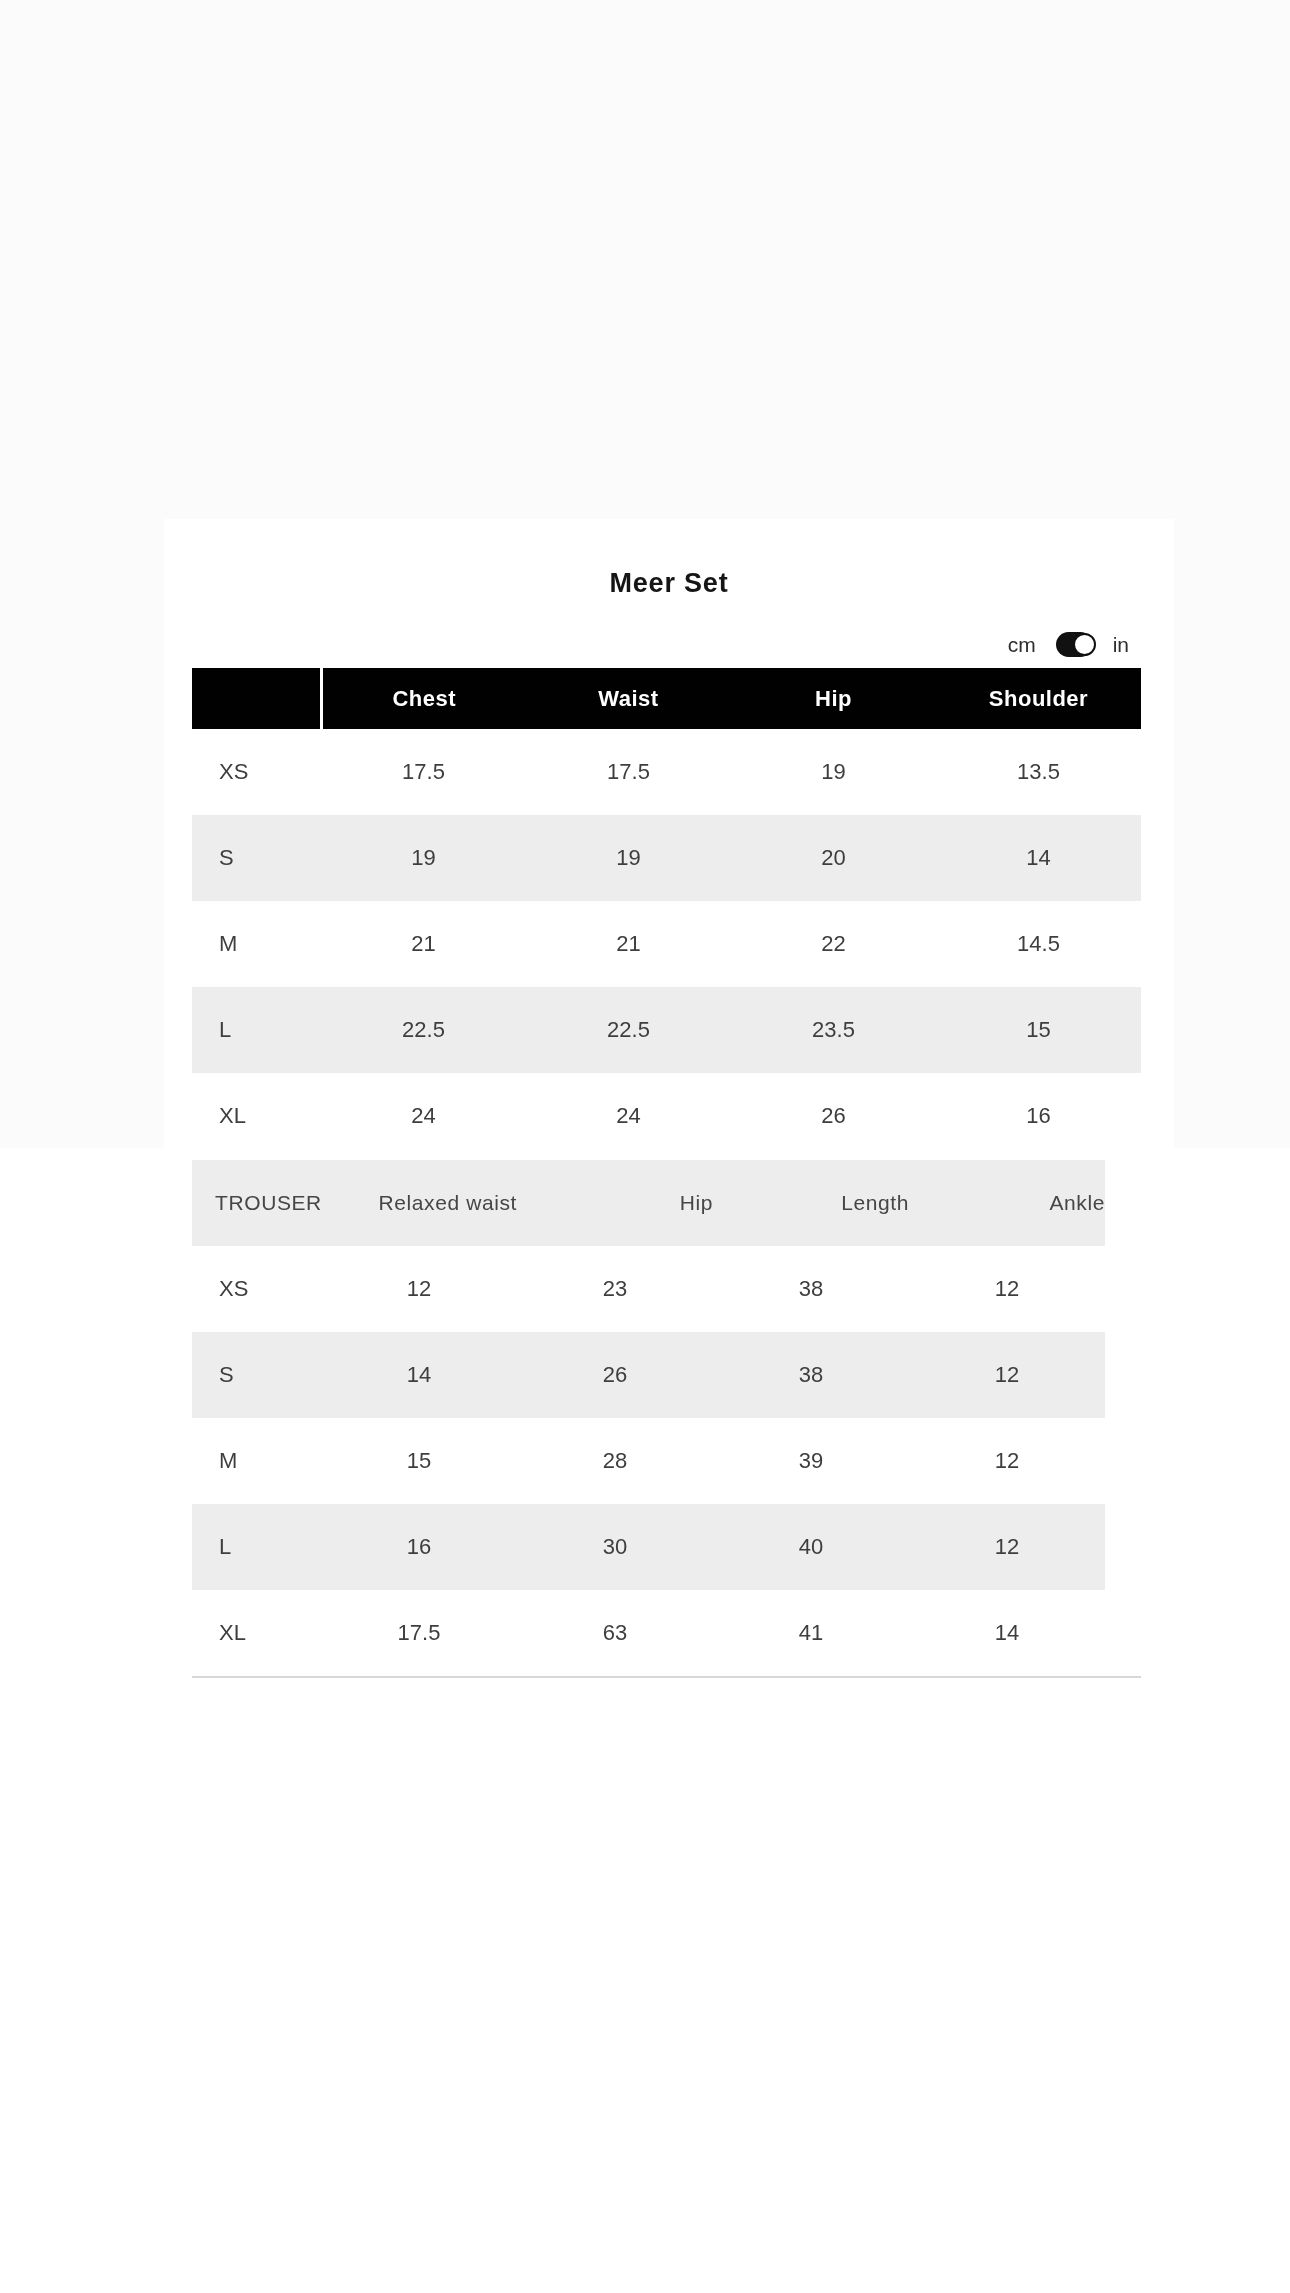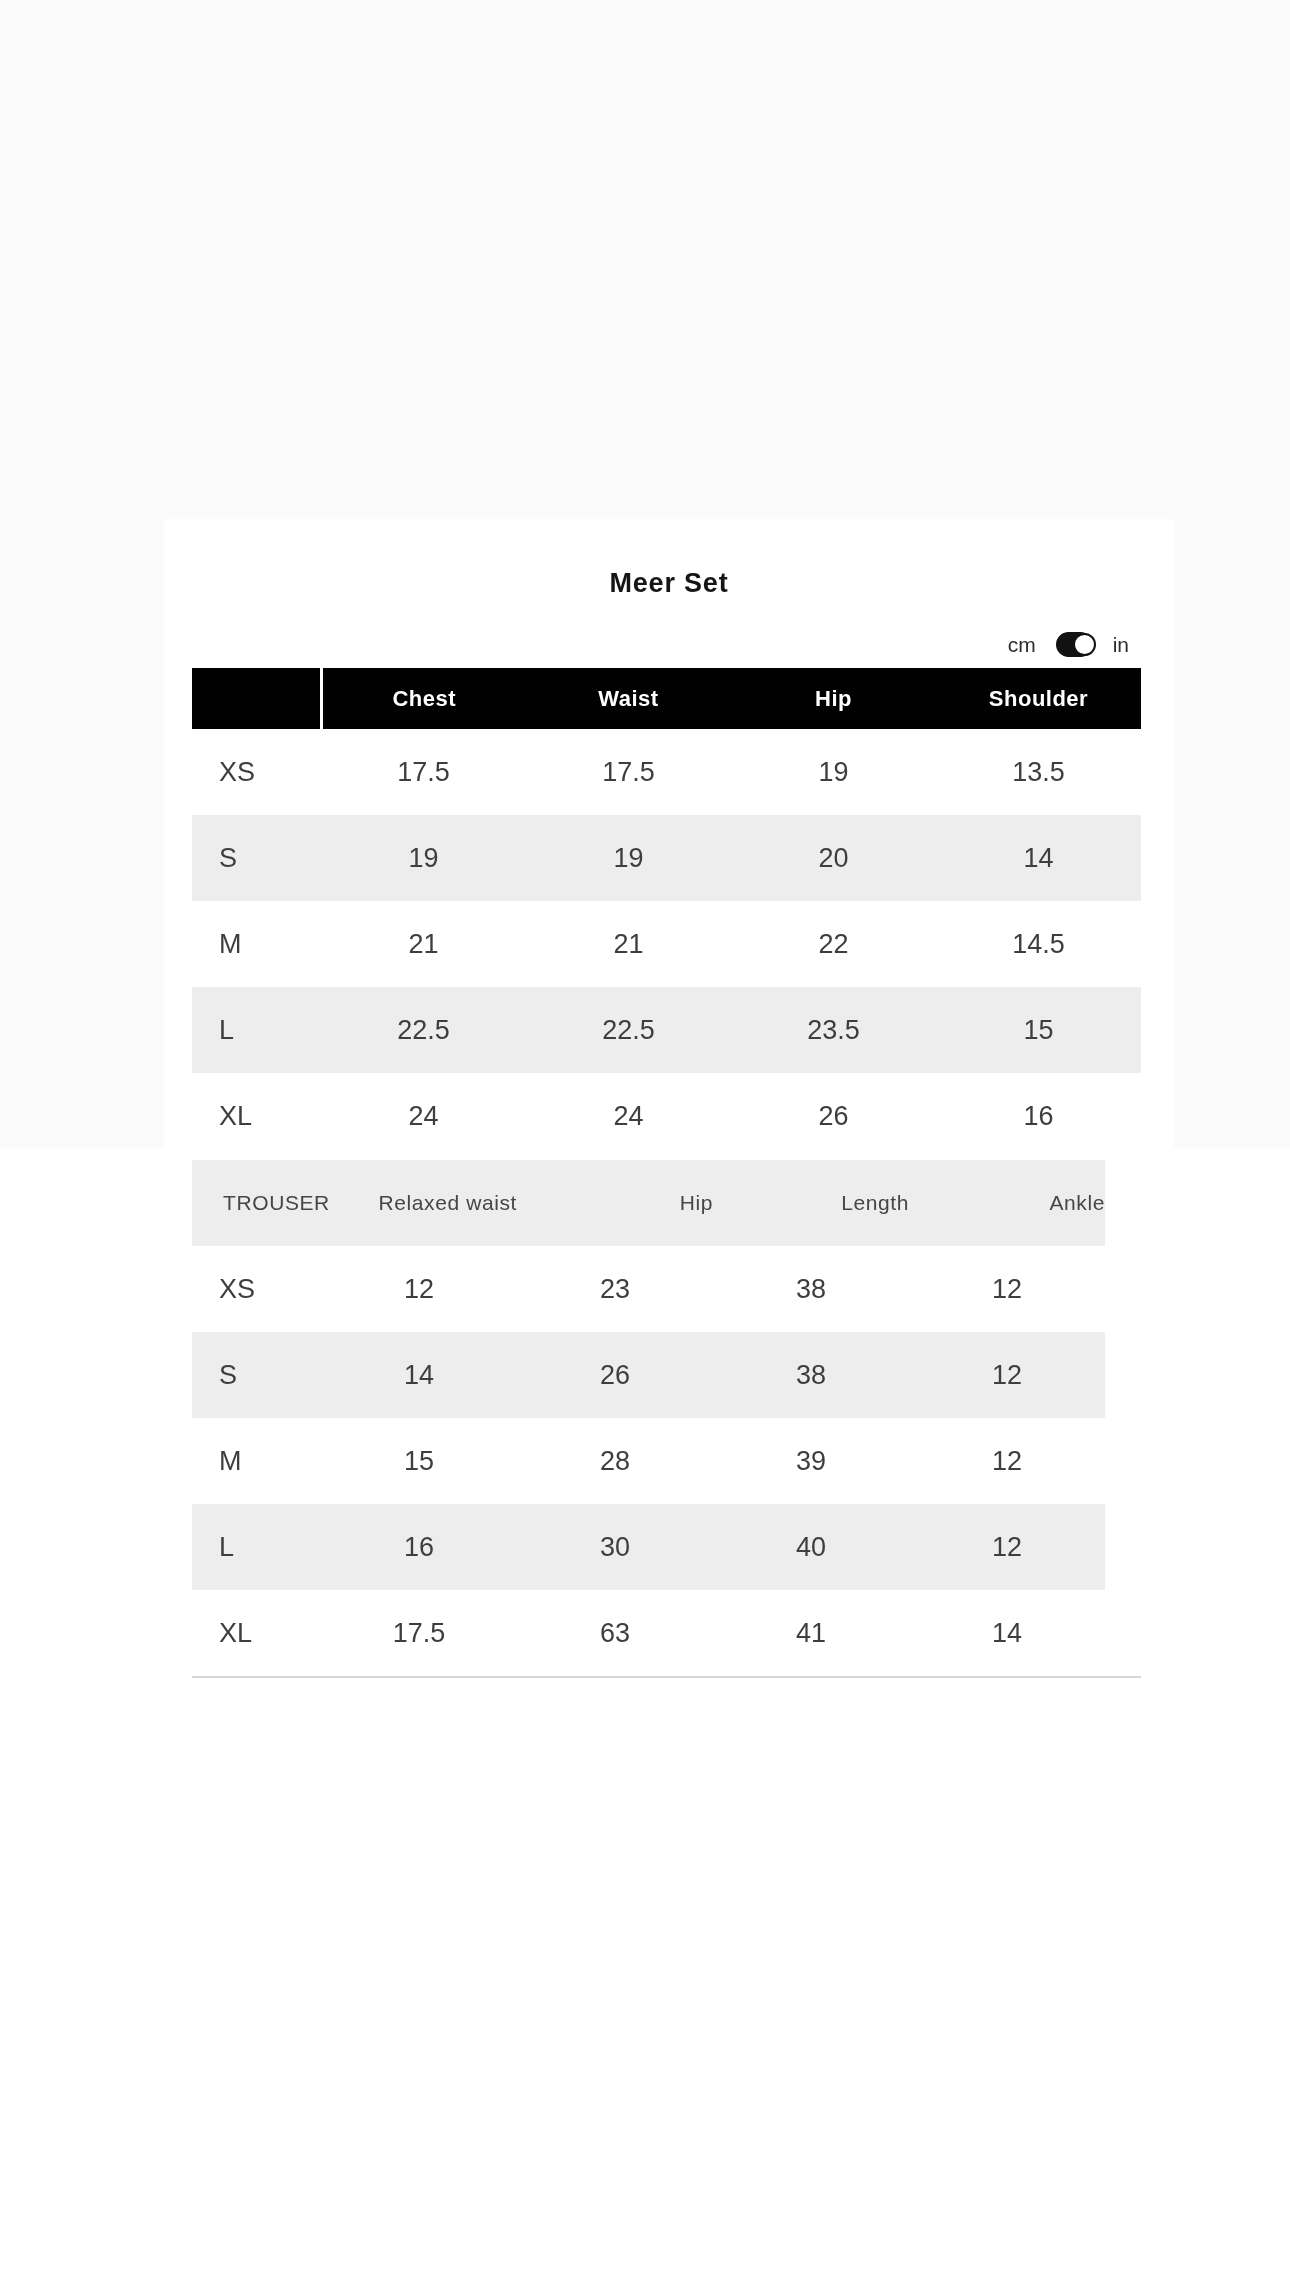--- a/index.html
+++ b/index.html
@@ -86,42 +86,42 @@
     height: 61px;
     text-align: center;
     padding: 0;
   }
   .t1 thead th.size-col {
     border-right: 3px solid #ffffff;
   }
   td {
     height: 86px;
     text-align: center;
-    font-size: 27px;
+    font-size: 22px;
     color: #3e3e3e;
     padding: 0;
   }
   td.size-col {
     text-align: left;
     padding-left: 27px;
   }
   tbody tr:nth-child(even) { background: #ededed; }
   .t2 thead tr { background: #ededed; }
   .t2 thead th {
     height: 86px;
     font-weight: normal;
     font-size: 21px;
     color: #464646;
     letter-spacing: 0.6px;
     text-align: right;
     padding: 0;
   }
   .t2 thead th.size-col {
     text-align: center;
-    padding-left: 31px;
+    padding-left: 23px;
   }
   .divider {
     width: 949px;
     height: 2px;
     margin-left: 28px;
     background: #d8d8d8;
   }
 </style>
 </head>
 <body>

